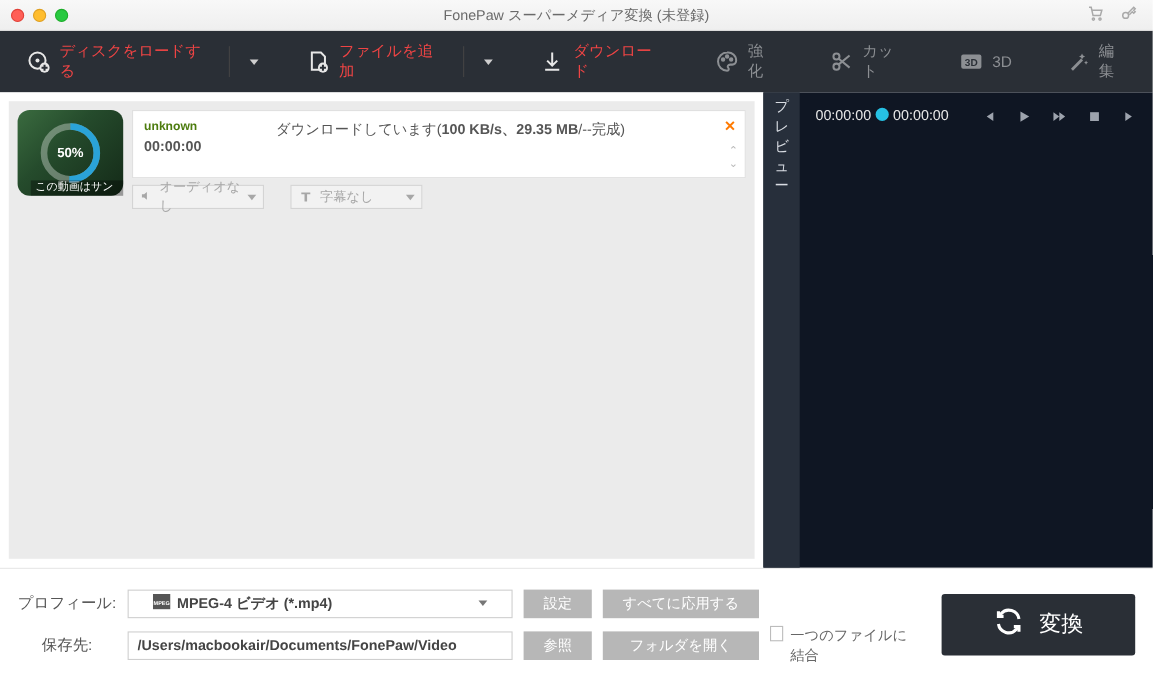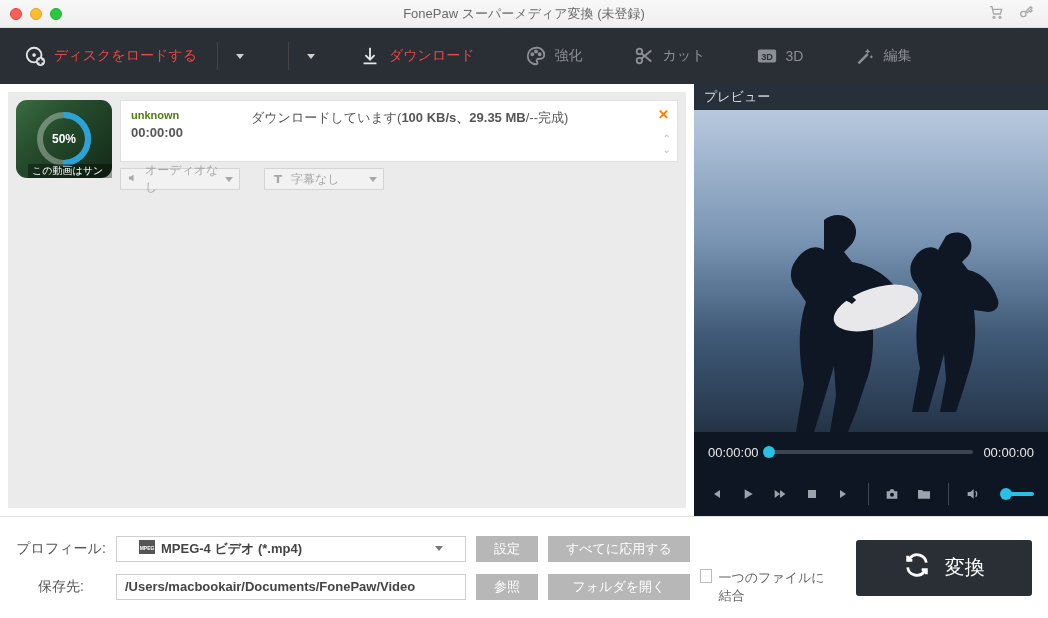--- a/index.html
+++ b/index.html
@@ -42,21 +42,21 @@
 .item-time { font-size: 13px; font-weight: 700; color: #555; margin-top: 4px; }
 .item-status { font-size: 13px; color: #555; }
 .item-close { position: absolute; right: 8px; top: 6px; color: #ff7a00; font-size: 13px; cursor: pointer; font-weight: bold; }
 .item-scroll { position: absolute; right: 6px; bottom: 6px; color: #b9b9b9; font-size: 10px; }
 .item-selects { display: flex; gap: 24px; margin-top: 6px; }
 .sel { width: 120px; height: 22px; border: 1px solid #d4d4d4; background: #f2f2f2; display: flex; align-items: center; padding: 0 6px; font-size: 12px; color: #a7a7a7; gap: 6px; position: relative; }
 .sel .sel-icon { width: 14px; height: 14px; }
 .sel .sel-chev { margin-left: auto; width: 0; height: 0; border-left: 4px solid transparent; border-right: 4px solid transparent; border-top: 5px solid #a7a7a7; }
 
 
-.right { width: 354px; background: #0f1623; display: flex; flex-direction: column; }
+.right { width: 354px; background: #0f1623; display: flex; flex-direction: row; }
 .right-head { background: #272f3b; color: #d9dde3; font-size: 13px; padding: 4px 10px; }
 .preview-img { flex: 1; background: linear-gradient(180deg,#b8c9de 0%,#7a95b4 40%,#3f5977 70%,#243447 100%); position: relative; overflow: hidden; }
 .fig { position: absolute; bottom: 0; }
 .fig svg { display: block; }
 .time-row { height: 40px; display: flex; align-items: center; padding: 0 14px; gap: 10px; }
 .time-txt { color: #e7e7e7; font-size: 13px; }
 .track { flex: 1; height: 4px; background: #3e4550; border-radius: 2px; position: relative; }
 .track .knob { position: absolute; left: 0; top: 50%; transform: translate(-50%,-50%); width: 12px; height: 12px; border-radius: 50%; background: #26c1e4; }
 .ctrl-row { height: 44px; display: flex; align-items: center; padding: 0 14px; gap: 16px; color: #9da3ad; }
 .ctrl-row svg { width: 16px; height: 16px; }
@@ -114,20 +114,30 @@
           <circle cx="18" cy="18" r="5" fill="#e7e7e7"></circle>
           <path d="M18 15v6M15 18h6" stroke="#2a2f36" stroke-width="2"></path>
         </svg>
     </span>
     <span>ディスクをロードする</span>
   </div>
   <div class="tb-vr"></div>
   <div class="chev"></div>
   <div class="tsep"></div>
 
+  <div class="tbtn">
+    <span class="tb-icon">
+      <svg viewBox="0 0 24 24" fill="#e7e7e7">
+          <path d="M6 3h9l4 4v13H6z" fill="none" stroke="#e7e7e7" stroke-width="2"></path>
+          <circle cx="17" cy="18" r="5" fill="#e7e7e7"></circle>
+          <path d="M17 15v6M14 18h6" stroke="#2a2f36" stroke-width="2"></path>
+        </svg>
+    </span>
+    <span>ファイルを追加</span>
+  </div>
   <div class="tb-vr"></div>
   <div class="chev"></div>
   <div class="tsep"></div>
 
   <div class="tbtn">
     <span class="tb-icon">
       <svg viewBox="0 0 24 24" fill="none" stroke="#e7e7e7" stroke-width="2">
           <path d="M12 3v12M7 11l5 5 5-5M5 20h14"></path>
         </svg>
     </span>

